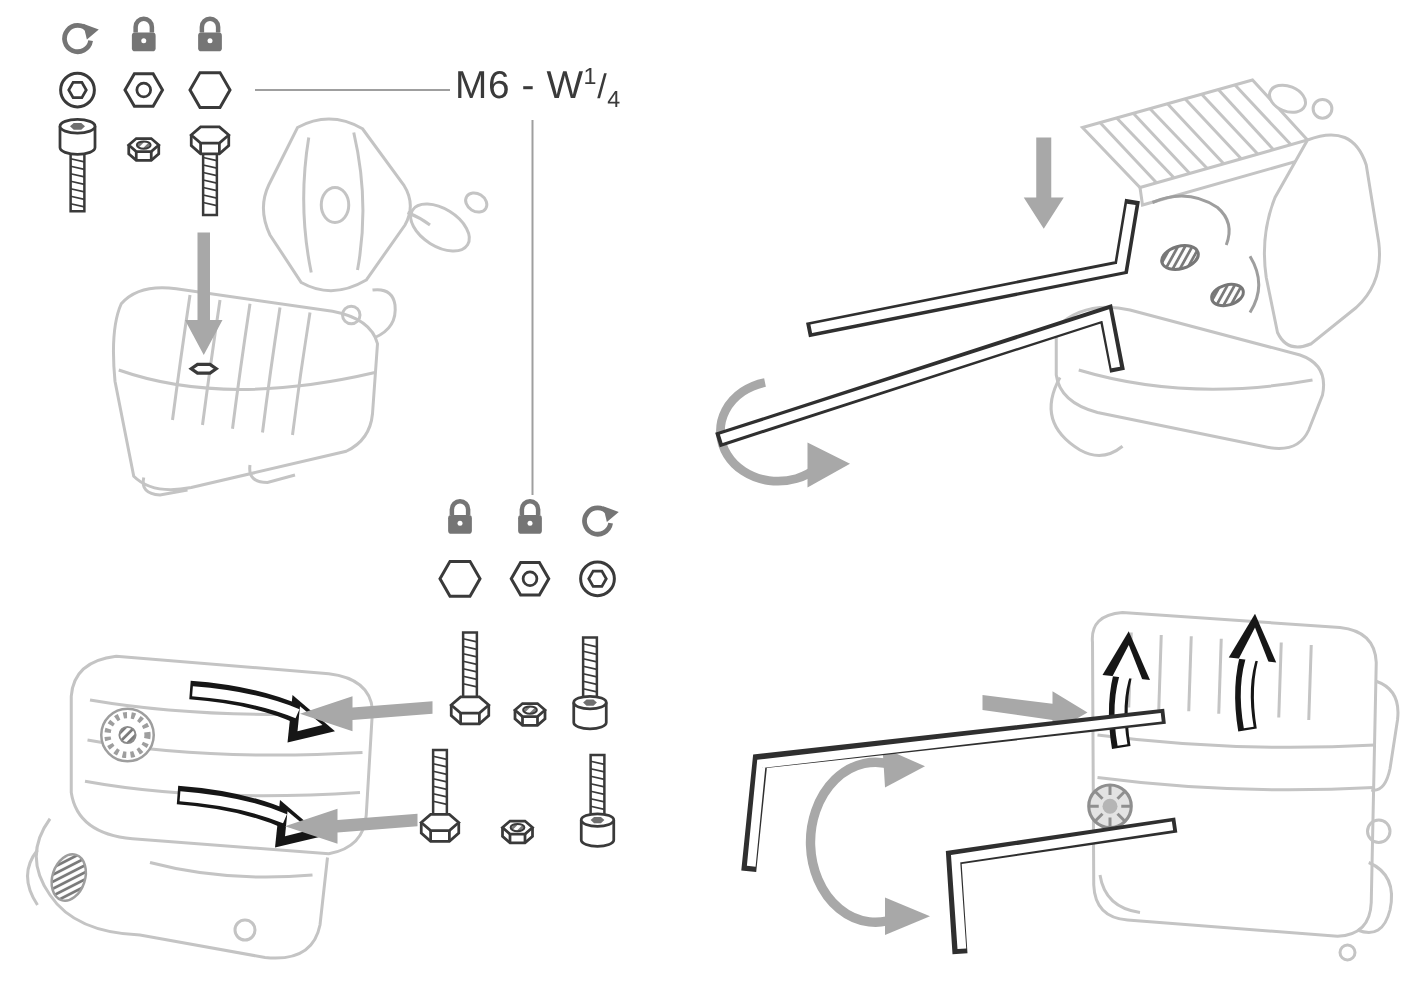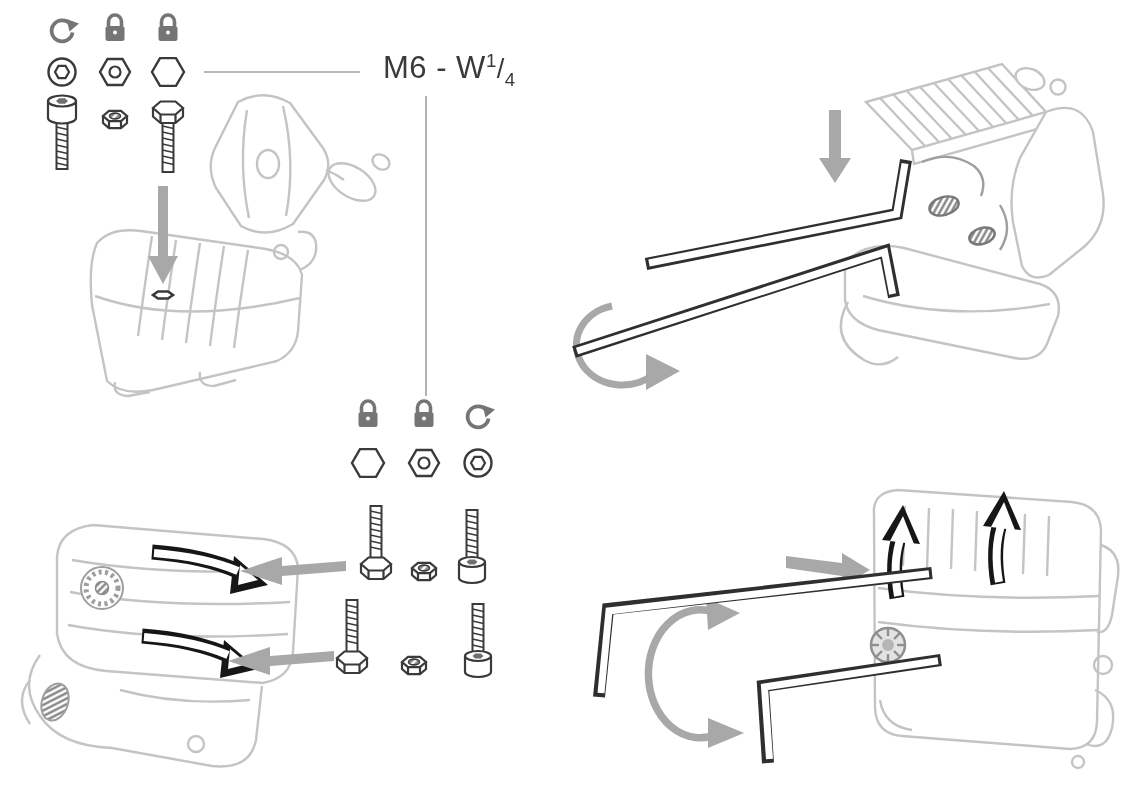--- a/index.html
+++ b/index.html
@@ -1,19 +1,19 @@
 <!DOCTYPE html>
 <html><head>
 <meta charset="utf-8">
 <style>
   html,body{margin:0;padding:0;background:#ffffff;}
   .stage{position:relative;width:1125px;height:800px;background:#ffffff;overflow:hidden;
          font-family:"Liberation Sans",sans-serif;}
   .stage svg{position:absolute;left:0;top:0;}
-  .size-label{position:absolute;left:383px;top:50px;font-size:31px;color:#3a3a3a;
+  .size-label{position:absolute;left:364px;top:50px;font-size:31px;color:#3a3a3a;
               letter-spacing:.5px;white-space:nowrap;}
   .size-label sup{font-size:60%;}
   .size-label sub{font-size:60%;}
   .frac-slash{font-size:88%;}
 </style>
 </head>
 <body>
 
 <div class="stage">
 

